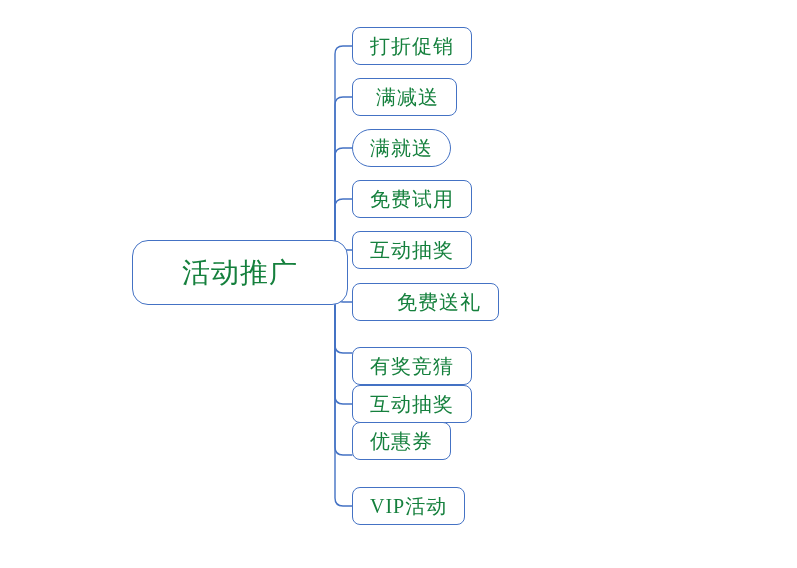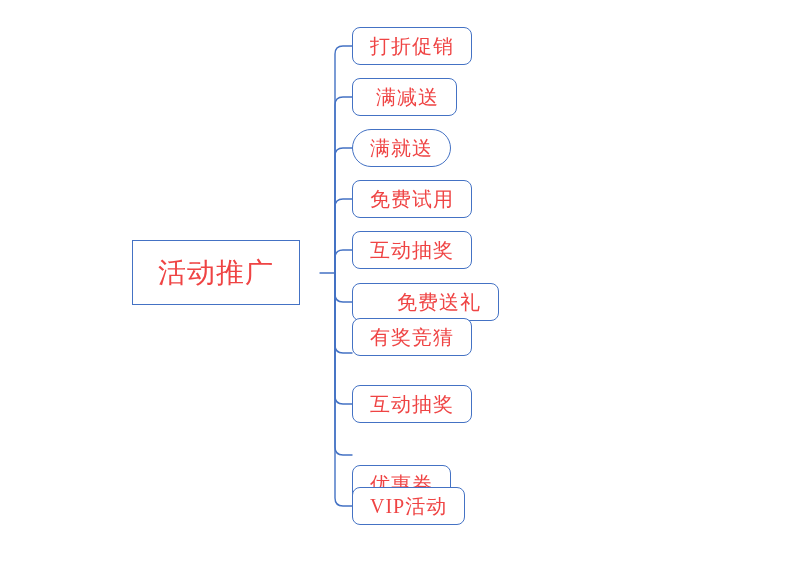--- a/index.html
+++ b/index.html
@@ -20,28 +20,28 @@
     width: 797px; height: 568px;
     pointer-events: none;
   }
   .node {
     position: absolute;
     display: inline-flex;
     align-items: center;
     justify-content: center;
     background: #ffffff;
     border: 1.4px solid #4472c4;
-    color: #ef4444;
+    color: #15803d;
     white-space: nowrap;
     cursor: default;
   }
   .root-node {
     left: 132px; top: 240px;
-    width: 168px; height: 65px;
-    border-radius: 0;
+    width: 216px; height: 65px;
+    border-radius: 16px;
     border-width: 1.6px;
     font-size: 28px;
     letter-spacing: 1px;
   }
   .child-node {
     left: 352px;
     height: 38px;
     transform: translateY(-50%);
     border-radius: 8px;
     font-size: 20px;
@@ -83,26 +83,26 @@
       </div>
       <div class="node child-node" style="top: 199px; justify-content: center;">
         <span>免费试用</span>
       </div>
       <div class="node child-node" style="top: 250px;">
         <span>互动抽奖</span>
       </div>
       <div class="node child-node" style="top: 302px; padding-left: 44px;">
         <span>免费送礼</span>
       </div>
-      <div class="node child-node" style="top: 337px; font-family: Liberation Mono, monospace;">
+      <div class="node child-node" style="top: 366px; font-family: Liberation Mono, monospace;">
         <span>有奖竞猜</span>
       </div>
       <div class="node child-node" style="top: 404px;">
         <span>互动抽奖</span>
       </div>
-      <div class="node child-node" style="top: 441px; margin-top: 43px;">
+      <div class="node child-node" style="top: 441px;">
         <span>优惠券</span>
       </div>
       <div class="node child-node" style="top: 506px;">
         <span>VIP活动</span>
       </div>
     </div>
 </div>
 
 </body></html>

